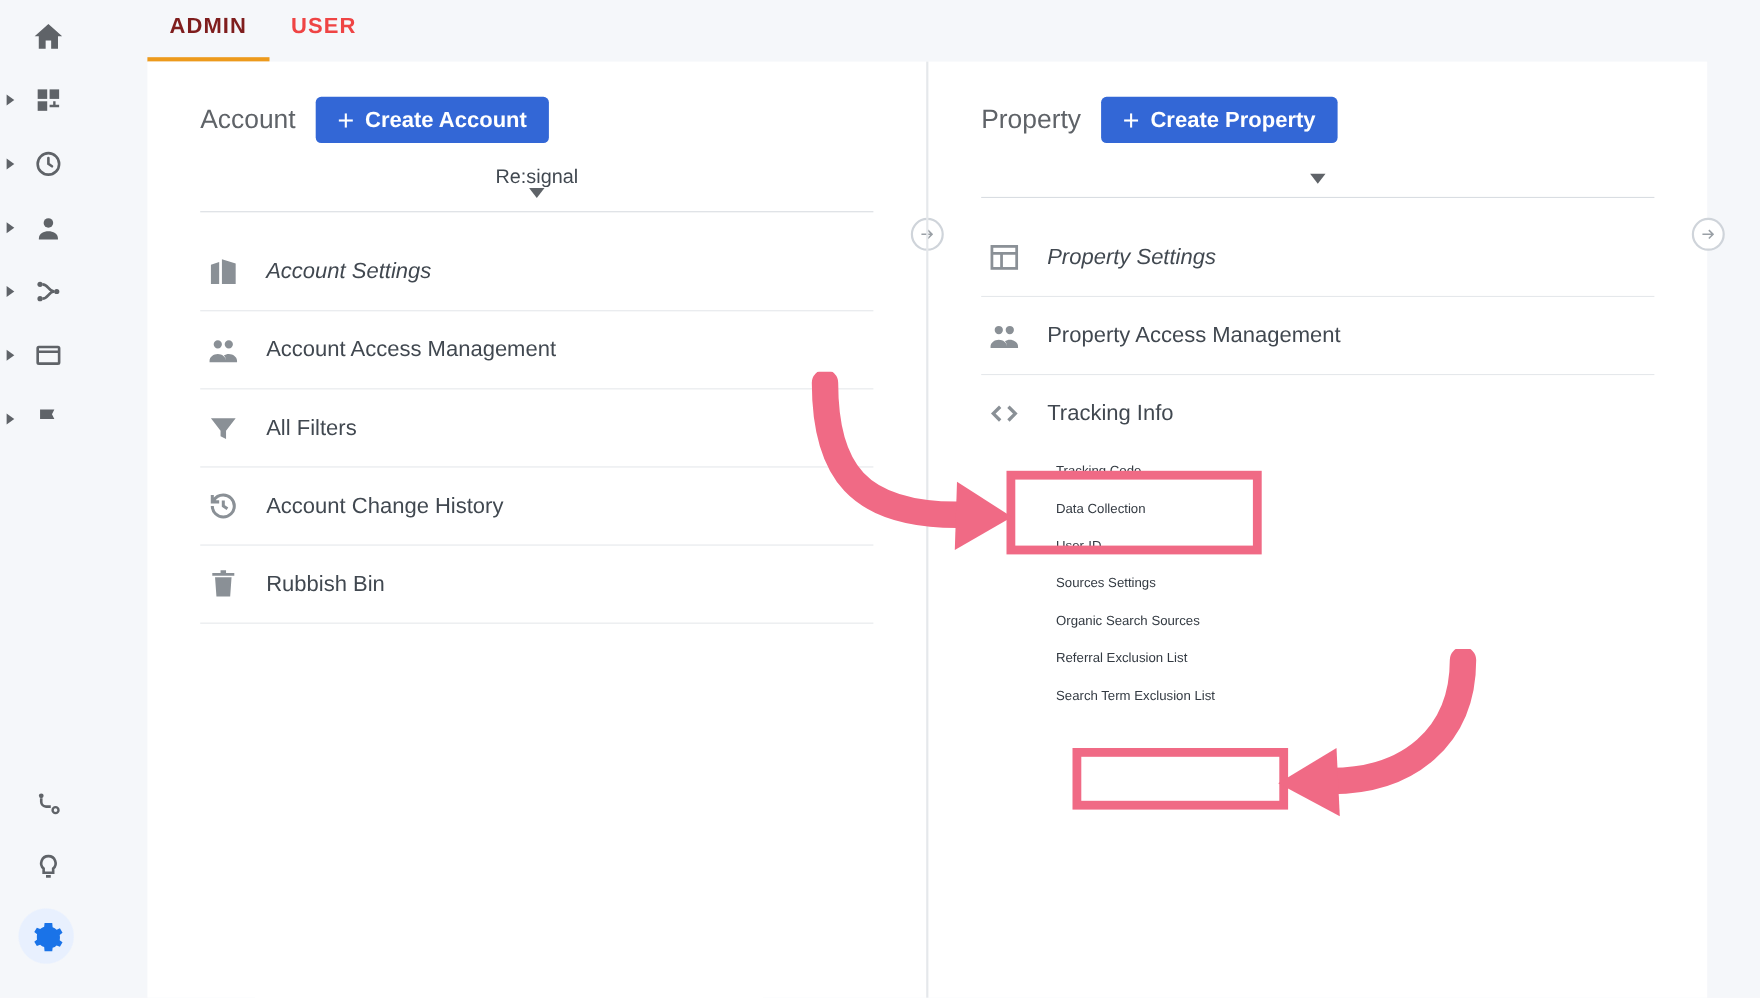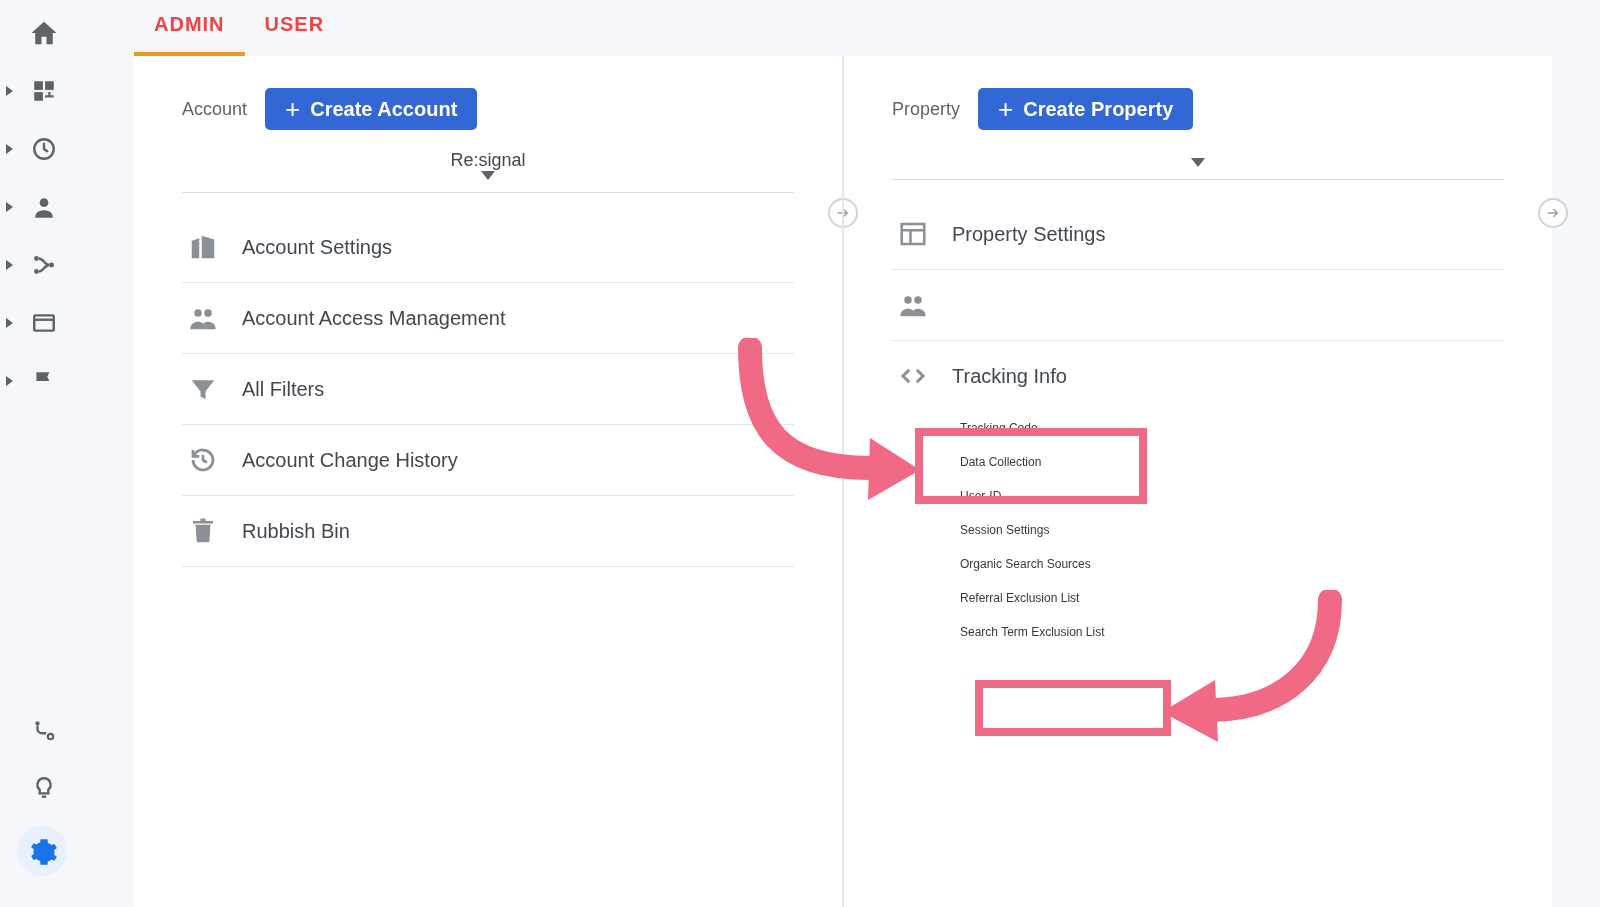--- a/index.html
+++ b/index.html
@@ -36,53 +36,53 @@
   
   .tabs {
     position: absolute; left: 134px; top: 0; height: 56px;
     display: flex; align-items: flex-end;
   }
   .tab {
     font-size: 20px; font-weight: 600; letter-spacing: 1px;
     padding: 0 20px 16px 20px; color: #ef4444; cursor: pointer;
     border-bottom: 4px solid transparent;
   }
-  .tab.active { color: #ef4444; border-bottom-color: #ed9a1c; }
+  .tab.active { color: #7f1d1d; border-bottom-color: #ed9a1c; }
 
   
   .panel {
     position: absolute; left: 134px; top: 56px; right: 48px; bottom: 0;
     background: #fff; display: flex;
   }
   .col { flex: 1; min-width: 0; padding: 32px 48px 0 48px; position: relative; }
   .col + .col { border-left: 2px solid #e5e8eb; }
 
   .col-head { display: flex; align-items: center; gap: 18px; margin-bottom: 14px; }
-  .col-head .label { font-size: 18px; color: #5f6368; }
+  .col-head .label { font-size: 24px; color: #5f6368; }
   .create-btn {
     display: inline-flex; align-items: center; gap: 10px;
     background: #3367d6; color: #fff; border: none; border-radius: 5px;
     font-size: 20px; font-weight: 600; padding: 8px 20px; cursor: pointer;
   }
   .create-btn .plus { font-size: 26px; line-height: 1; font-weight: 400; }
 
   .picker {
     display: flex; align-items: center; justify-content: space-between;
     font-size: 18px; color: #414850; padding: 6px 0 12px 0;
     border-bottom: 1px solid #d9dde2; cursor: pointer; min-height: 36px; flex-direction: column;
   }
   .picker .chev { width: 0; height: 0; border-left: 7px solid transparent; border-right: 7px solid transparent; border-top: 9px solid #5f6368; }
 
   .list { margin-top: 18px; }
   .row {
     display: flex; align-items: center; gap: 22px;
     padding: 22px 4px; border-bottom: 1px solid #e5e8eb;
     font-size: 20px; color: #414850; cursor: pointer;
   }
-  .row:first-child { border-top: 1px solid transparent; }
+  .row:first-child { border-top: 1px solid transparent; font-style: italic; }
   .row .icn { width: 34px; height: 26px; display: flex; align-items: center; justify-content: center; }
   .row .icn svg { width: 30px; height: 30px; fill: #737a80; }
 
   .sublist { padding-left: 68px; }
   .sublist .subrow { font-size: 12px; color: #333a42; padding: 10px 0; cursor: pointer; }
 
   .go-circle {
     position: absolute; right: -16px; width: 30px; height: 30px;
     border: 2px solid #cfd4da; border-radius: 50%; background: #fff;
     display: flex; align-items: center; justify-content: center;
@@ -279,35 +279,36 @@
             </svg>
           </span>
         <span>Property Settings</span>
       </div>
       <div class="row">
         <span class="icn">
             <svg viewBox="0 0 24 24">
               <path fill="#8a9096" d="M8 11a3 3 0 100-6 3 3 0 000 6zm8 0a3 3 0 100-6 3 3 0 000 6zM2 20c0-3 3-5 6-5s6 2 6 5v1H2zm12 1v-1c0-1.5-.6-2.8-1.6-3.8 1-.8 2.3-1.2 3.6-1.2 3 0 6 2 6 5v1z"></path>
             </svg>
           </span>
+        <span>Property Access Management</span>
       </div>
       <div class="row" style="border-bottom:none">
         <span class="icn">
             <svg viewBox="0 0 24 24">
               <path fill="none" stroke="#8a9096" stroke-width="2.4" d="M9 7l-5 5 5 5M15 7l5 5-5 5"></path>
             </svg>
           </span>
         <span>Tracking Info</span>
       </div>
 
       <div class="sublist">
         <div class="subrow">Tracking Code</div>
         <div class="subrow">Data Collection</div>
         <div class="subrow">User-ID</div>
-        <div class="subrow">Session Settings</div>
+        <div class="subrow">Sources Settings</div>
         <div class="subrow">Organic Search Sources</div>
         <div class="subrow">Referral Exclusion List</div>
         <div class="subrow">Search Term Exclusion List</div>
       </div>
     </div>
   </div>
 </div>
 
 <div id="hl1" class="hl-box"></div>
 <div id="hl2" class="hl-box"></div>

